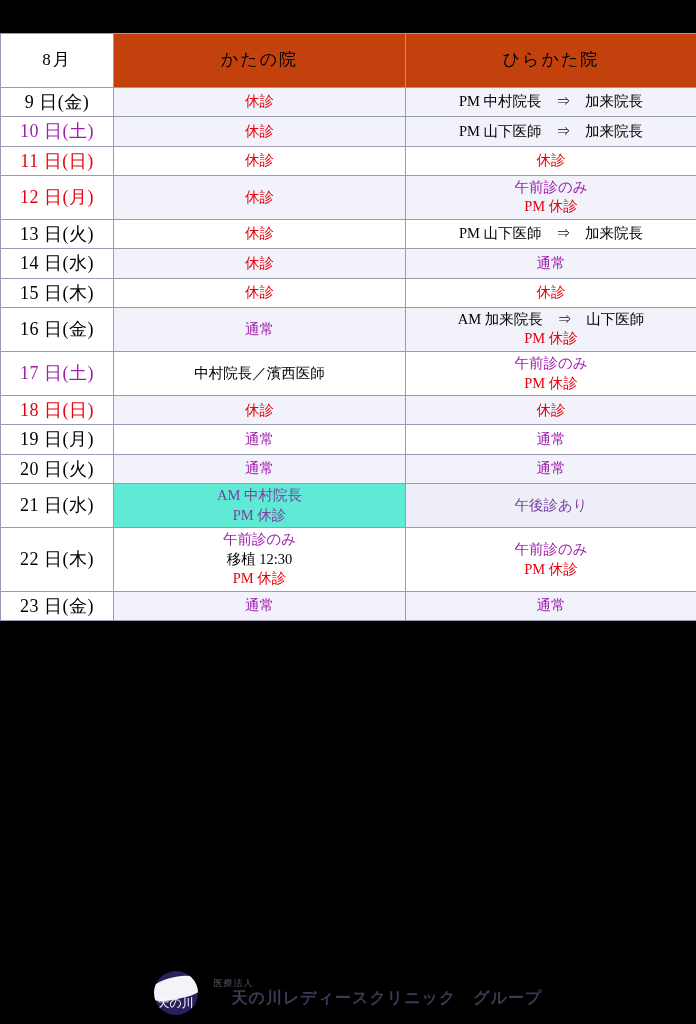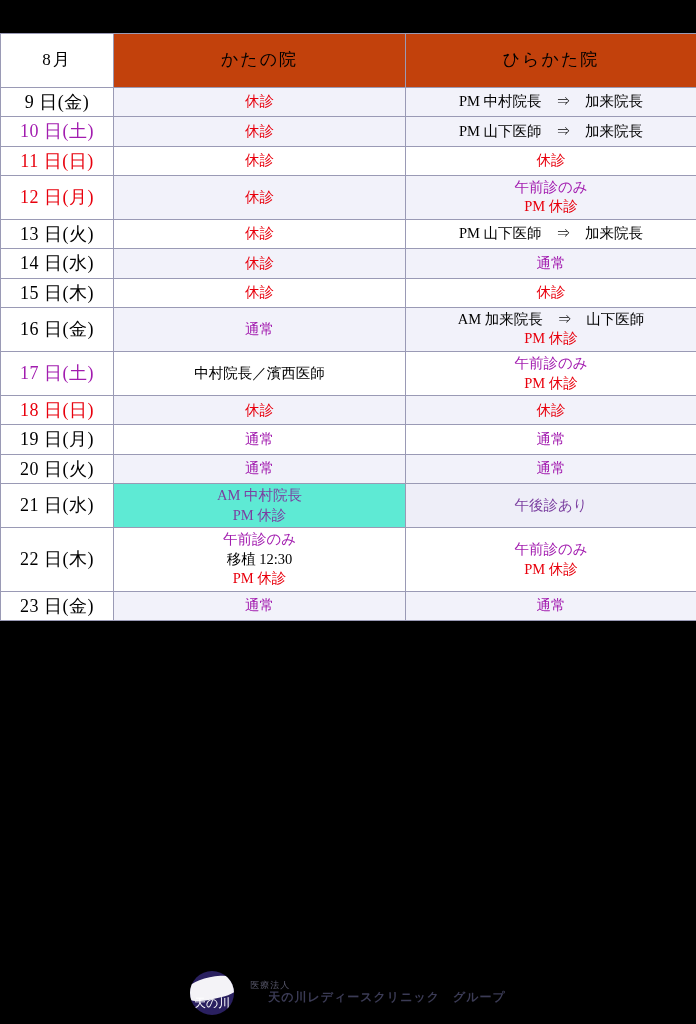--- a/index.html
+++ b/index.html
@@ -119,21 +119,21 @@
     justify-content: center;
     line-height: 1.1;
   }
   .logo-small {
     font-size: 9px;
     color: #5a5a6e;
     letter-spacing: 1px;
     margin-left: 8px;
   }
   .logo-main {
-    font-size: 12px;
+    font-size: 16px;
     color: #3b3b55;
     font-weight: bold;
     letter-spacing: 1px;
     white-space: nowrap;
     margin-left: 26px;
   }
 </style>
 </head>
 <body>
 

